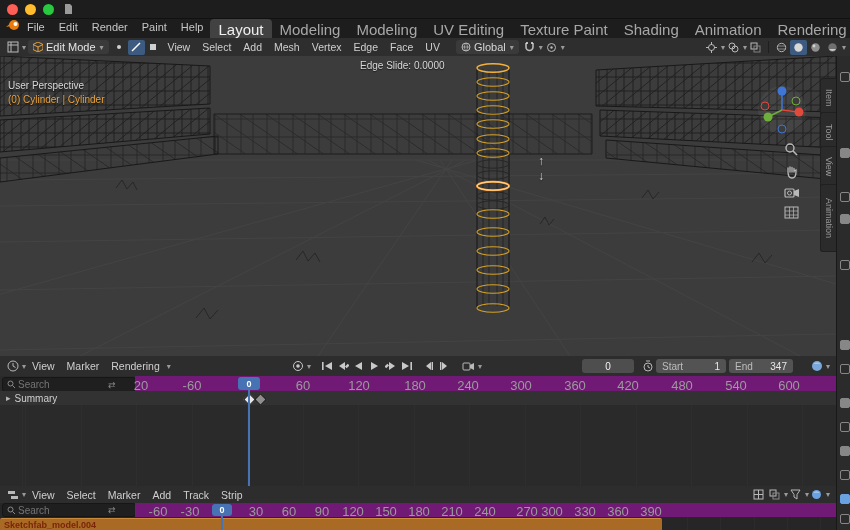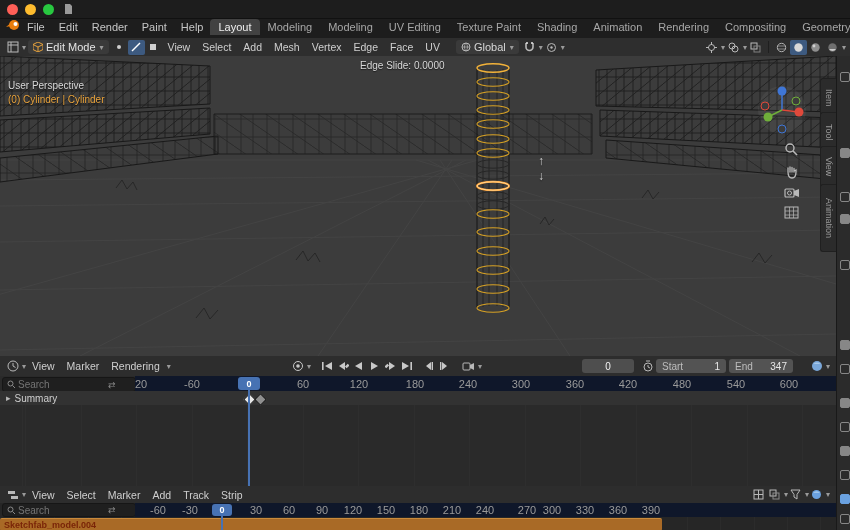--- a/index.html
+++ b/index.html
@@ -13,41 +13,41 @@
   svg{display:block}
 
   
   .titlebar{left:0;top:0;width:850px;height:18px;background:#1d1d1d;border-bottom:1px solid #111;display:flex;align-items:center}
   .tl{width:11px;height:11px;border-radius:50%;margin-left:7px}
   .doc-title{color:#d6d6d6;font-size:11px;font-weight:bold;margin-left:10px;white-space:nowrap}
 
   
   .topbar{left:0;top:19px;width:850px;height:19px;background:#1d1d1d;display:flex;align-items:flex-start}
   .menu{padding:2px 7px;color:#c6c6c6;border-radius:3px;cursor:default;white-space:nowrap}
-  .wstab{padding:2px 8px;color:#a7a7a7;border-radius:4px 4px 0 0;white-space:nowrap;font-size:11px}
+  .wstab{padding:2px 8px;color:#a7a7a7;border-radius:4px 4px 0 0;white-space:nowrap;font-size:15px}
   .wstab.active{background:#424242;color:#efefef}
 
   
   .toolbar{left:0;top:38px;width:850px;height:18px;background:#2e2e2e;border-bottom:1px solid #1a1a1a;display:flex;align-items:center}
   .thmenu{padding:1px 6px;color:#cfcfcf;white-space:nowrap;font-size:10.5px}
   .chev{color:#9a9a9a;font-size:8px;margin-left:1px}
   .iconbtn{width:17px;height:15px;display:flex;align-items:center;justify-content:center;border-radius:2px}
   .iconbtn.active{background:#3d5a80}
   .pill{background:#3a3a3a;border-radius:3px;display:flex;align-items:center;padding:1px 5px;margin:0 2px;white-space:nowrap}
 
   
   .viewport{left:0;top:56px;width:836px;height:300px;background:#3c3c3c;overflow:hidden}
   .ov-text{color:#d8d8d8;font-size:10px;text-shadow:0 1px 1px rgba(0,0,0,.6);white-space:nowrap}
   .sidetab{width:15px;background:#2b2b2b;border:1px solid #202020;border-right:none;border-radius:3px 0 0 3px;
     color:#9a9a9a;font-size:9px;writing-mode:vertical-rl;display:flex;align-items:center;justify-content:center;padding:4px 0}
 
   
   .timeline{left:0;top:356px;width:836px;height:130px;background:#2a2a2a}
   .tl-head{left:0;top:0;width:836px;height:20px;background:#2d2d2d;border-bottom:1px solid #1f1f1f;display:flex;align-items:center}
-  .ruler{background:#0f172a;color:#9a9a9a;font-size:11px}
+  .ruler{background:#701a75;color:#9a9a9a;font-size:13px}
   .searchbox{background:#1f1f1f;border:1px solid #161616;border-radius:3px;display:flex;align-items:center;padding:0 4px;height:13px}
   .searchbox input{background:transparent;border:none;outline:none;color:#8a8a8a;font-size:10px;font-family:"Liberation Sans",sans-serif;width:88px}
   .rlabel{position:absolute;transform:translateX(-50%);top:2px}
   .frame-field{background:#4e4e4e;border-radius:3px;color:#f2f2f2;font-size:10px;display:flex;align-items:center;justify-content:center}
   .range-field{background:#535353;border-radius:3px;color:#e8e8e8;font-size:10px;display:flex;align-items:center;justify-content:space-between;padding:0 6px}
   .playhead-tag{background:#4772b3;border-radius:3px;color:#fff;font-size:9px;font-weight:bold;display:flex;align-items:center;justify-content:center}
   .kf{width:7px;height:7px;transform:rotate(45deg);position:absolute}
 
   
   .nla{left:0;top:486px;width:836px;height:44px;background:#262626}

